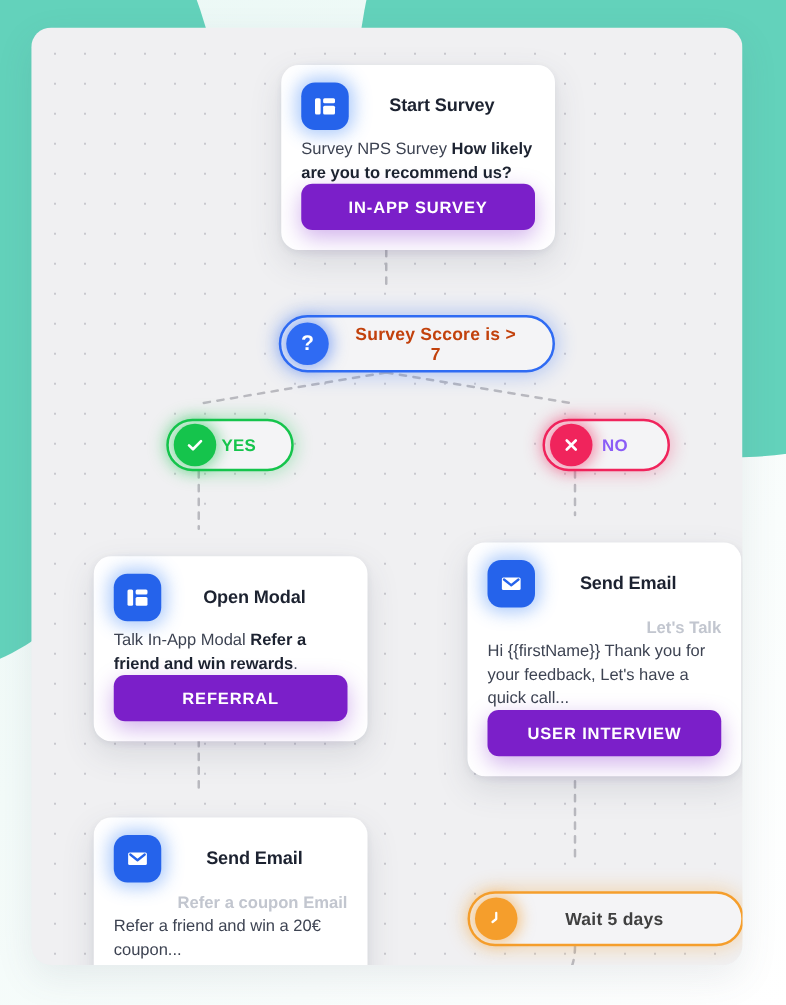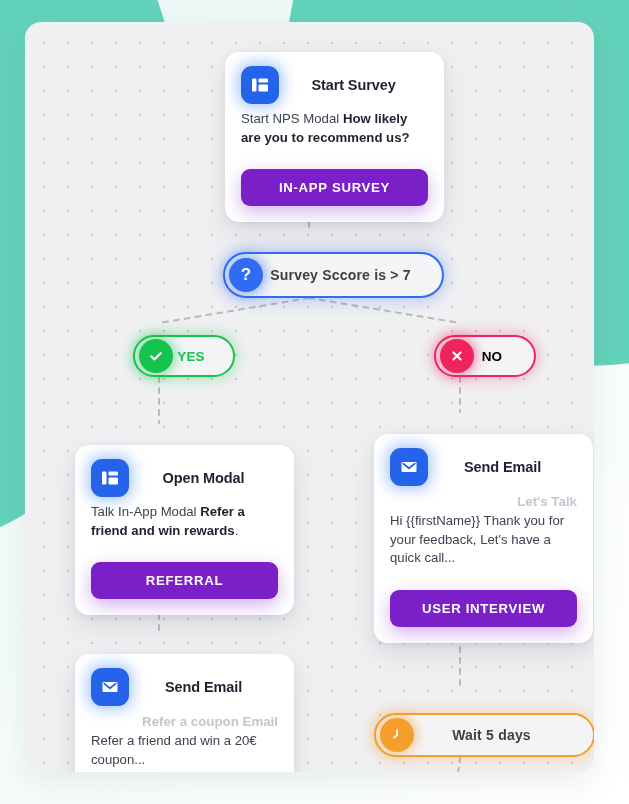--- a/index.html
+++ b/index.html
@@ -77,21 +77,21 @@
     padding-right: 24px;
   }
   .card-body {
     font-size: 13.2px; line-height: 18.5px; color: #3d4352;
     margin-top: 6px;
   }
   .card-body b { color: #1c2230; font-weight: bold; }
   .subject { color: #c2c6cf; font-weight: bold; font-size: 13.3px; line-height: 19px; text-align: right; }
   .btn-cta {
     display: block; width: 100%;
-    margin-top: 22px;
+    margin-top: 0;
     padding: 11px 8px;
     border: none; border-radius: 9px;
     background: #7b1fc9;
     color: #ffffff;
     font-family: inherit;
     font-size: 13.2px; font-weight: bold; letter-spacing: 0.7px;
     text-align: center;
     cursor: pointer;
     box-shadow: 0 6px 18px rgba(123,31,201,0.35);
   }
@@ -114,38 +114,38 @@
     font-weight: bold; font-size: 13.5px; letter-spacing: 0.2px;
     padding-right: 20px;
   }
 
   .pill.condition {
     left: 198px; top: 230px; width: 221px; height: 46px;
     border: 2px solid #2f6bf3;
     box-shadow: 0 0 16px 2px rgba(47,107,243,0.33);
   }
   .pill.condition .pill-ico { background: #2f6bf3; font-size: 17px; box-shadow: 0 0 12px 3px rgba(47,107,243,0.5); }
-  .pill.condition .pill-label { color: #404040; font-size: 14px; }
+  .pill.condition .pill-label { color: #c2410c; font-size: 14px; padding-left: 16px; }
 
   .pill.yes {
     left: 108px; top: 313px; width: 102px; height: 42px;
     border: 2px solid #15c44c;
     box-shadow: 0 0 14px 2px rgba(21,196,76,0.30);
     justify-content: flex-end;
   }
   .pill.yes .pill-ico { background: #15c44c; font-size: 15px; box-shadow: 0 0 11px 3px rgba(21,196,76,0.48); }
   .pill.yes .pill-label { color: #15c44c; }
 
   .pill.no {
     left: 409px; top: 313px; width: 102px; height: 42px;
     border: 2px solid #f0245c;
     box-shadow: 0 0 14px 2px rgba(240,36,92,0.30);
   }
   .pill.no .pill-ico { background: #f0245c; font-size: 15px; box-shadow: 0 0 11px 3px rgba(240,36,92,0.48); }
-  .pill.no .pill-label { color: #000000; }
+  .pill.no .pill-label { color: #8b5cf6; }
 
   .pill.wait {
     left: 349px; top: 691px; width: 221px; height: 44px;
     border: 2px solid #f59e2c;
     box-shadow: 0 0 15px 2px rgba(245,158,44,0.32);
   }
   .pill.wait .pill-ico { background: #f59e2c; box-shadow: 0 0 11px 3px rgba(245,158,44,0.5); }
   .pill.wait .pill-label { color: #404040; font-size: 14px; }
 
   
@@ -190,21 +190,21 @@
       <div class="node-icon blue">
         <svg width="20" height="20" viewBox="0 0 20 20" aria-hidden="true">
           <rect x="2" y="3.5" width="4.5" height="13" rx="1.2" fill="#ffffff"></rect>
           <rect x="8.5" y="3.5" width="9.5" height="4" rx="1.2" fill="#ffffff"></rect>
           <rect x="8.5" y="9.5" width="9.5" height="7" rx="1.2" fill="#ffffff"></rect>
         </svg>
       </div>
       <div class="card-title">Start Survey</div>
     </div>
     <div class="card-body">
-      <span>Start NPS Modal </span><b>How likely are you to recommend us?</b>
+      <span>Survey NPS Survey </span><b>How likely are you to recommend us?</b>
     </div>
     <button class="btn-cta">IN-APP SURVEY</button>
   </div>
 
   <div class="pill condition">
     <div class="pill-ico">?</div>
     <div class="pill-label">Survey Sccore is &gt; 7</div>
   </div>
 
   <div class="pill yes">

